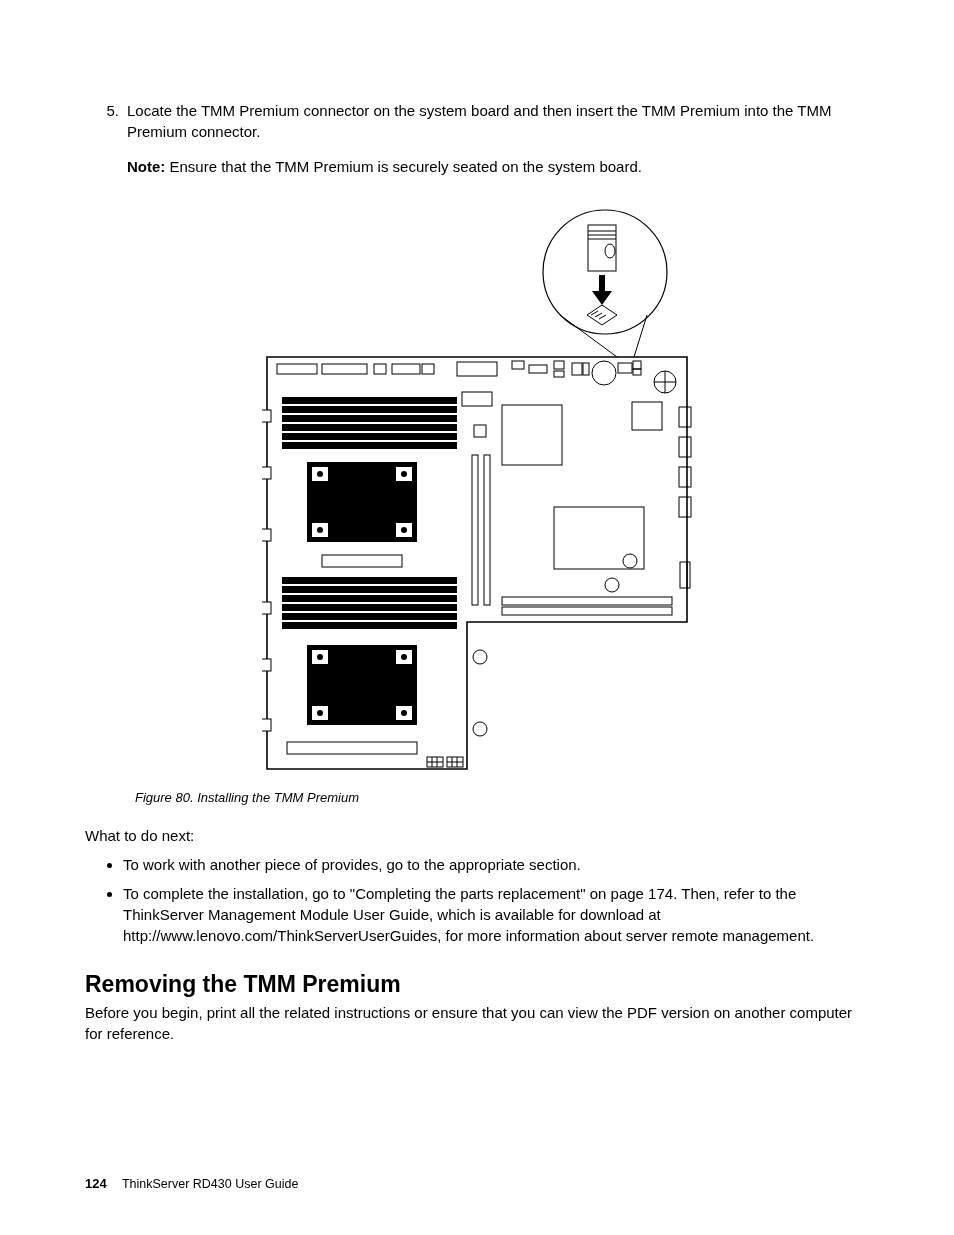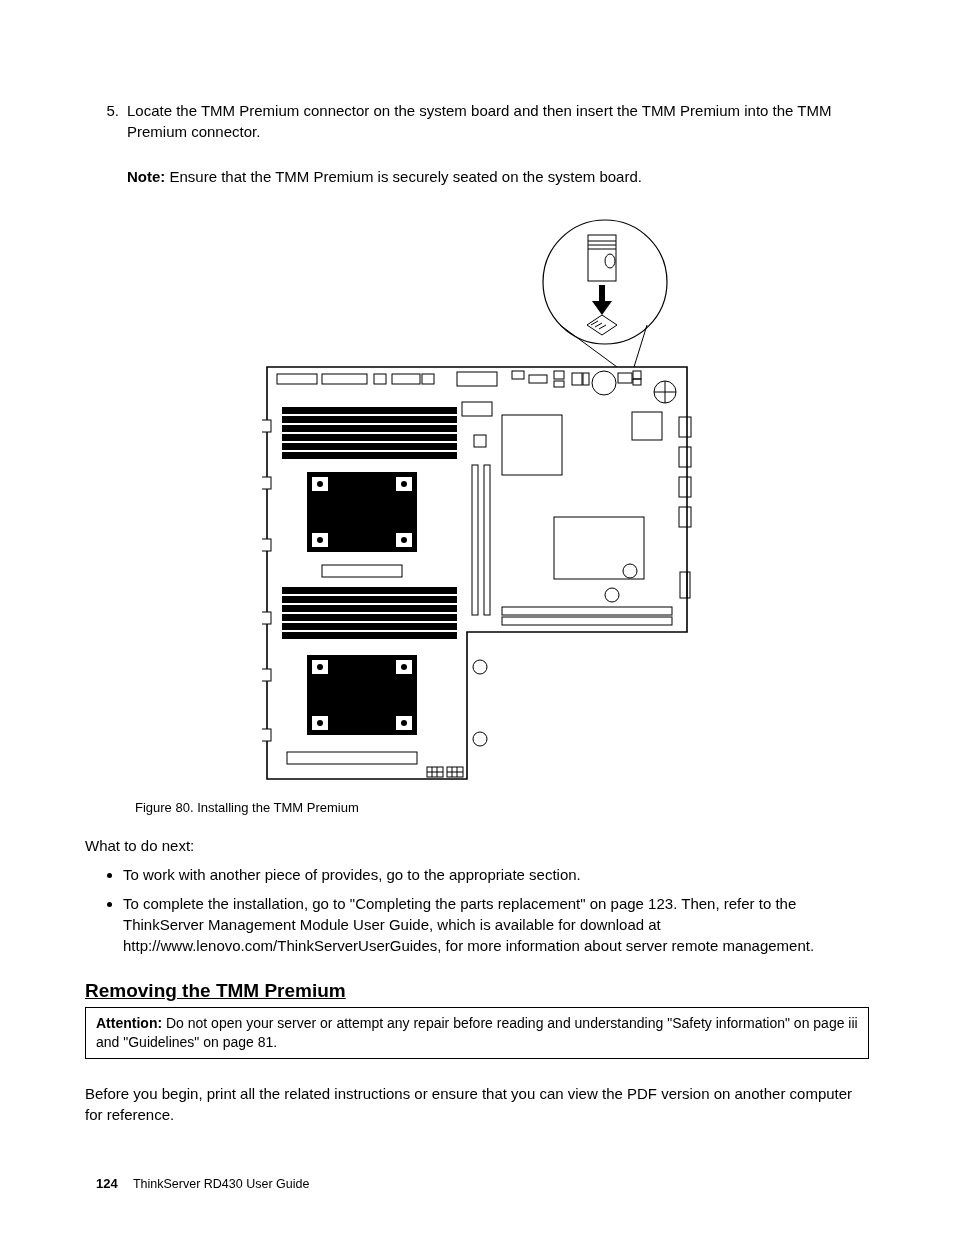--- a/index.html
+++ b/index.html
@@ -24,64 +24,64 @@
   .step-num {
     width: 34px;
     text-align: right;
     padding-right: 8px;
     flex-shrink: 0;
   }
   .step-body {
     flex: 1;
   }
   .note-line {
-    margin-top: 24px;
+    margin-top: 14px;
   }
   .figure-wrap {
     text-align: center;
     margin: 20px 0 10px 0;
   }
   .figure-svg {
     display: inline-block;
   }
   .figure-caption {
+    font-style: italic;
     font-size: 13px;
     margin: 12px 0 18px 50px;
   }
   .what-next {
     font-weight: normal;
     margin-bottom: 8px;
   }
   ul.bullets {
     margin: 0 0 18px 0;
     padding-left: 38px;
   }
   ul.bullets li {
     margin-bottom: 8px;
   }
   .section-h {
-    font-size: 19px;
+    font-size: 23px;
     font-weight: bold;
     margin: 22px 0 2px 0;
-    text-decoration: underline;
   }
   .attention-box {
     border: 1px solid #000;
     padding: 6px 10px;
     font-size: 14px;
     line-height: 1.35;
     margin-bottom: 24px;
   }
   .para {
     margin-bottom: 18px;
   }
   .footer {
     position: absolute;
     bottom: 42px;
-    left: 96px;
+    left: 85px;
     font-size: 12.5px;
   }
   .footer .pg {
     font-weight: bold;
     font-size: 13px;
     margin-right: 12px;
   }
   .italic { }
   .bold { font-weight: bold; }
 </style>
@@ -243,28 +243,25 @@
       </g>
     </svg>
   </div>
 
   <div class="figure-caption">Figure 80.  Installing the TMM Premium</div>
 
   <div class="what-next">What to do next:</div>
   <ul class="bullets">
     <li><span>To work with another piece of provides, go to the appropriate section.</span></li>
     <li>
-      <span>To complete the installation, go to "Completing the parts replacement" on page 123.  Then, refer to the </span><span class="italic">ThinkServer Management Module User Guide</span><span>, which is available for download at http://www.lenovo.com/ThinkServerUserGuides, for more information about server remote management.</span>
+      <span>To complete the installation, go to "Completing the parts replacement" on page 174.  Then, refer to the </span><span class="italic">ThinkServer Management Module User Guide</span><span>, which is available for download at http://www.lenovo.com/ThinkServerUserGuides, for more information about server remote management.</span>
     </li>
   </ul>
 
   <div class="section-h">Removing the TMM Premium</div>
-  <div class="attention-box">
-    <span class="bold">Attention:</span><span> Do not open your server or attempt any repair before reading and understanding "Safety information" on page iii and "Guidelines" on page 81.</span>
-  </div>
 
   <div class="para">Before you begin, print all the related instructions or ensure that you can view the PDF version on another computer for reference.</div>
 
   <div class="footer">
     <span class="pg">124</span>
     <span>ThinkServer RD430 User Guide</span>
   </div>
 
 </div>
 

